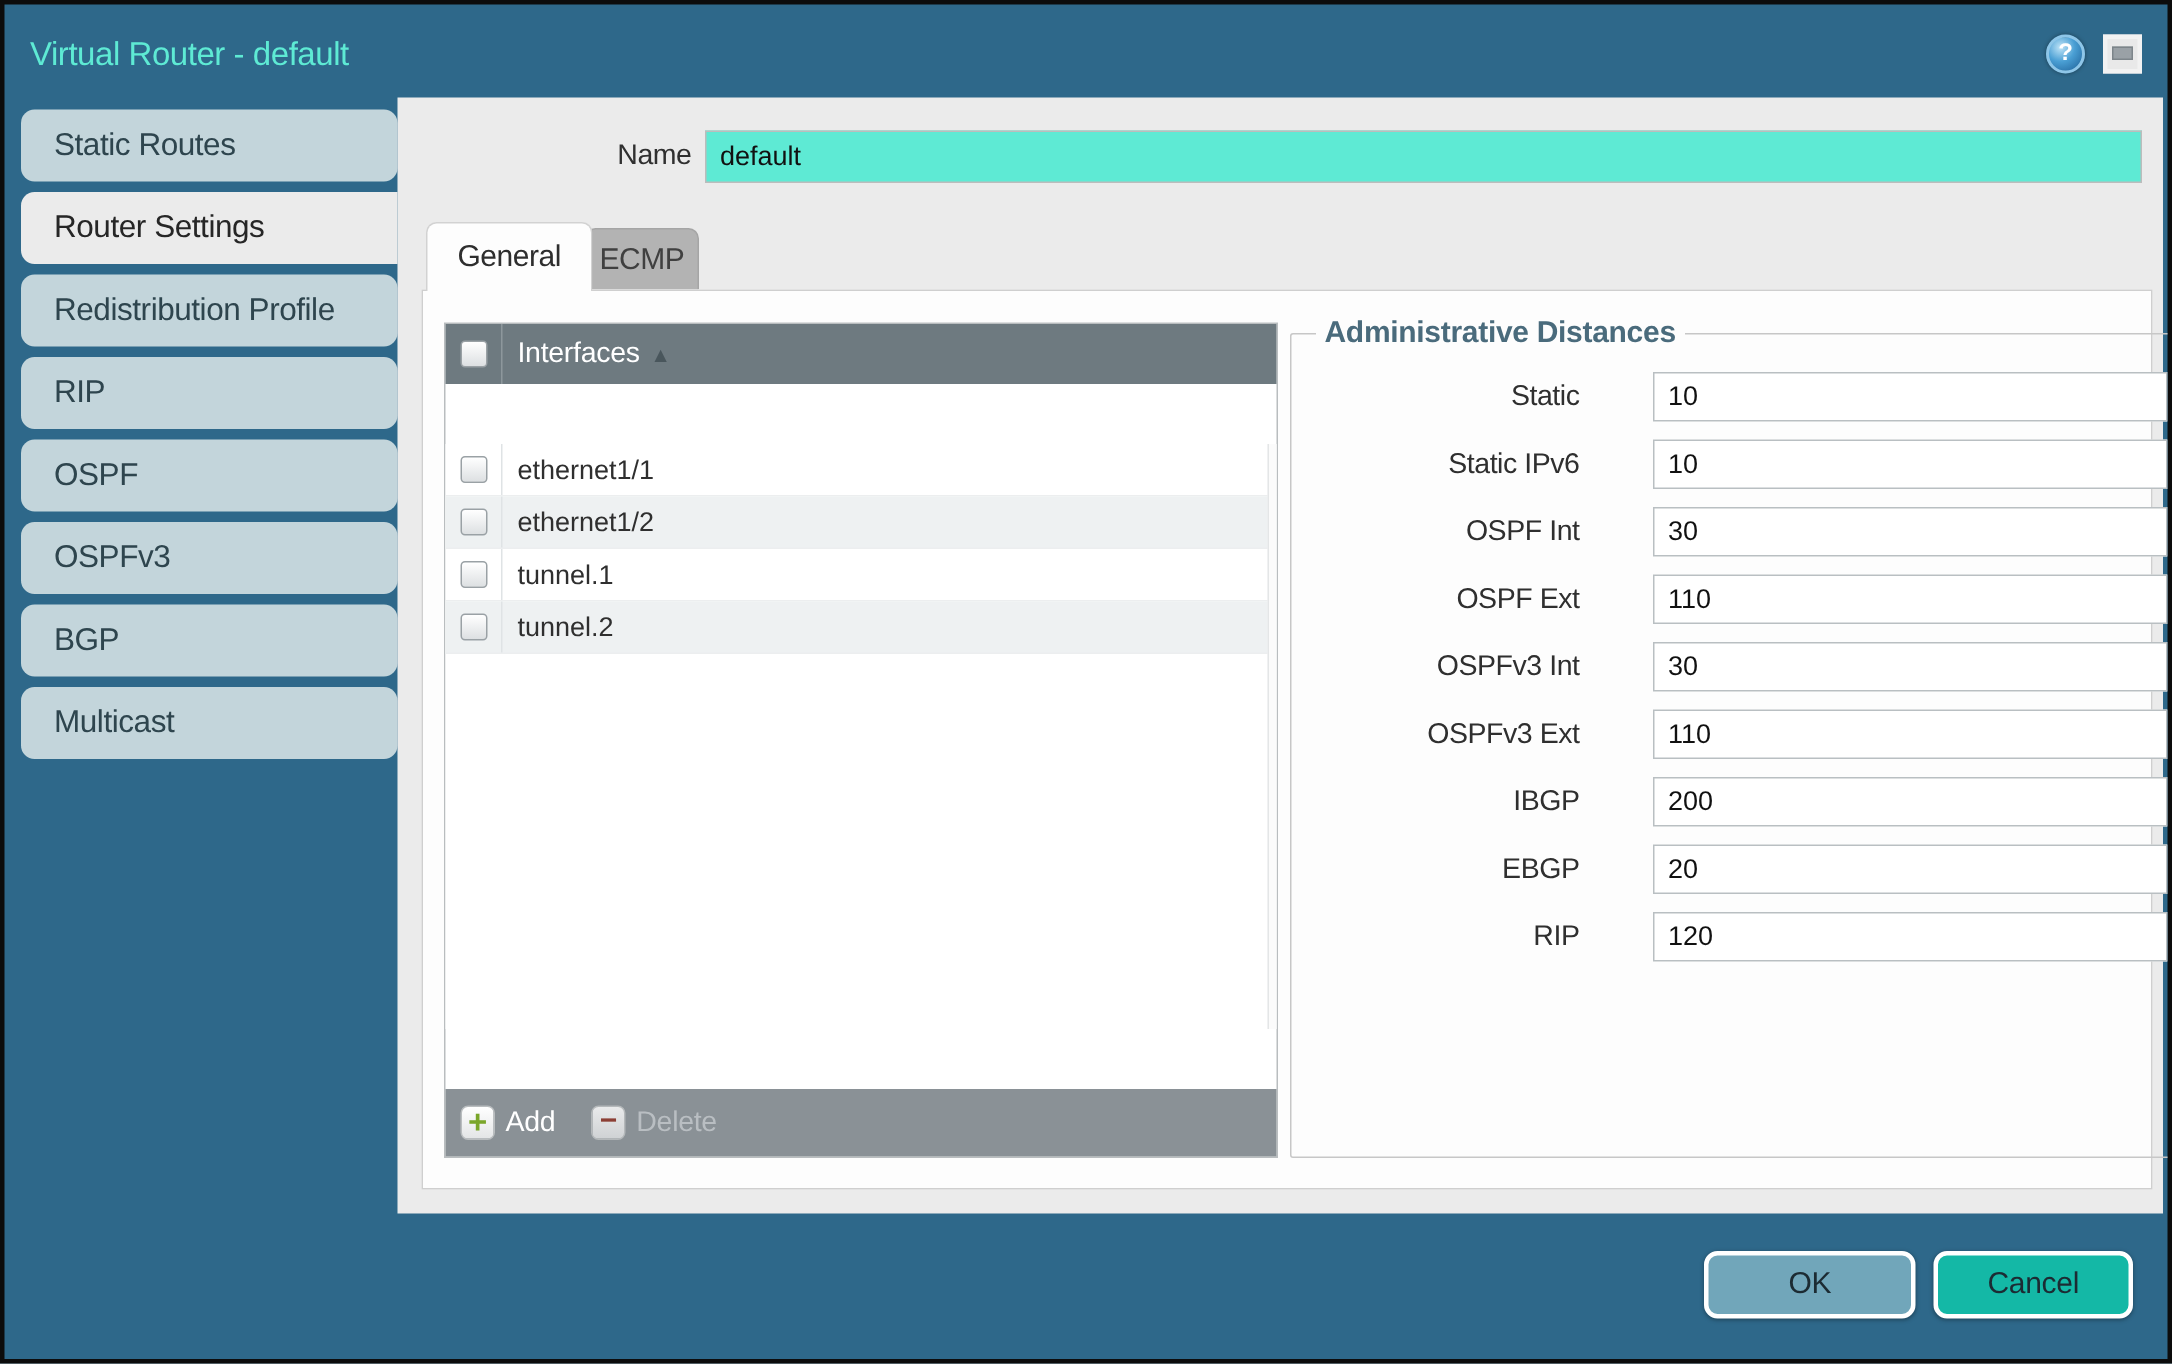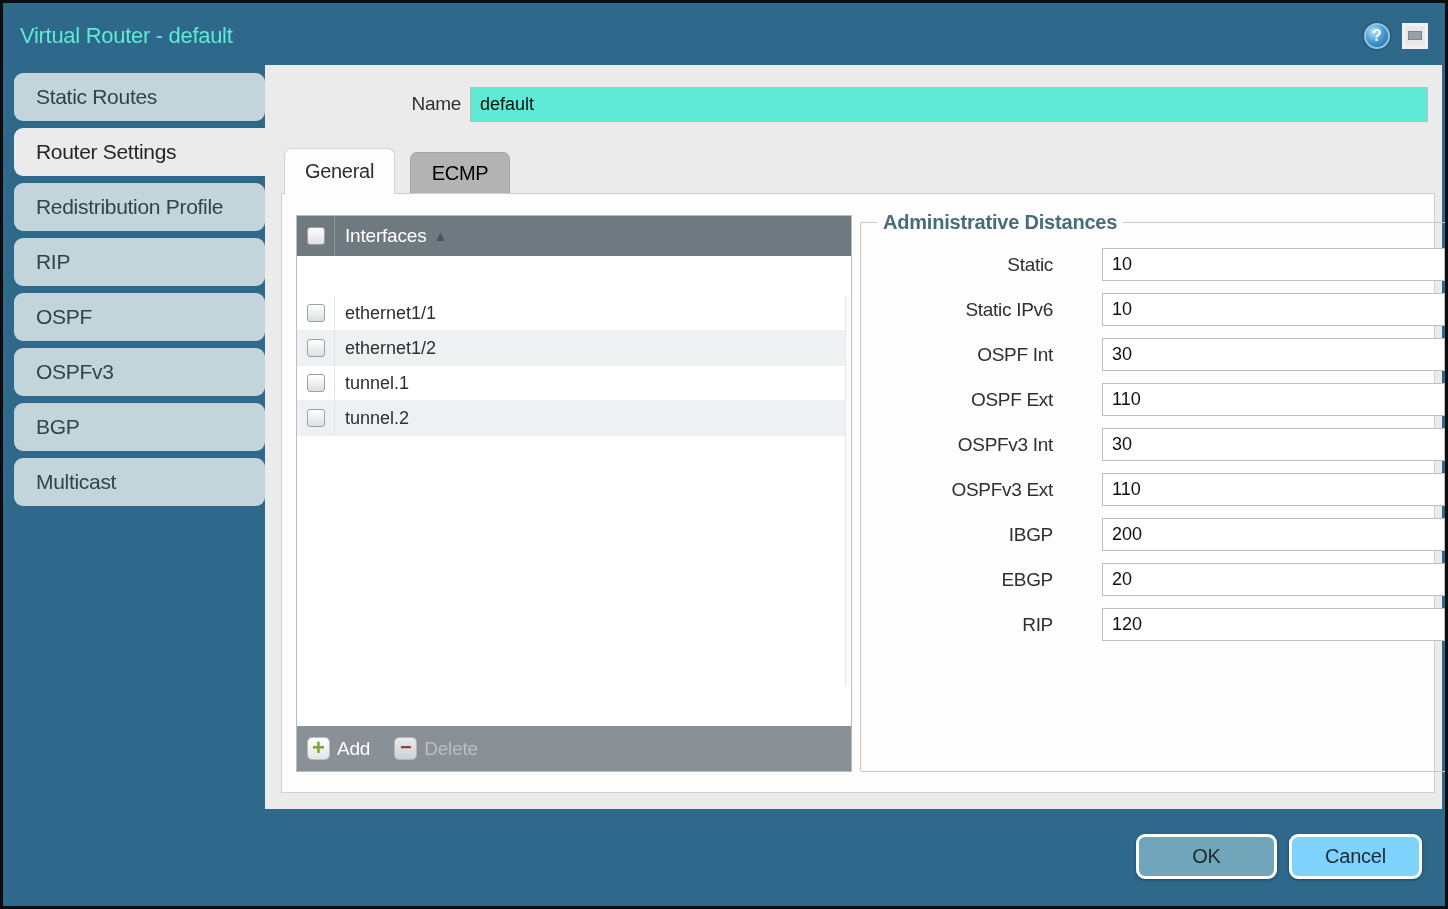--- a/index.html
+++ b/index.html
@@ -59,24 +59,24 @@
     font-family:"Liberation Sans", sans-serif; color:#111;
   }
 
   .tab-general {
     position:absolute; left:19px; top:83px; width:111px; height:46px; z-index:3;
     background:#fdfdfd; border:1px solid #d2d2d2; border-bottom:none;
     border-radius:7px 7px 0 0; display:flex; align-items:center; justify-content:center;
     font-size:20px; color:#2e2e2e; letter-spacing:-0.3px; cursor:pointer;
   }
   .tab-ecmp {
-    position:absolute; left:145px; top:87px; width:100px; height:41px; z-index:1;
+    position:absolute; left:125px; top:87px; width:76px; height:41px; z-index:1;
     background:#b3b3b3; border:1px solid #a5a5a5; border-bottom:none;
     border-radius:7px 7px 0 0; display:flex; align-items:center; justify-content:center;
-    font-size:20px; color:#000000; letter-spacing:-0.3px; cursor:pointer;
+    font-size:20px; color:#404040; letter-spacing:-0.3px; cursor:pointer;
   }
 
   .panel {
     position:absolute; left:16px; top:128px; width:1154px; height:600px; z-index:2;
     background:#fdfdfd; border:1px solid #cfcfcf;
   }
 
   
   .iface-table {
     position:absolute; left:14px; top:21px; width:556px; height:557px;
@@ -131,21 +131,21 @@
 
   
   .dialog-footer { position:absolute; left:3px; right:3px; bottom:3px; height:94px; background:#2e688a; }
   .btn {
     position:absolute; top:25px; height:45px; border:3px solid #ffffff; border-radius:9px;
     font-size:20px; color:#1c2b33; display:flex; align-items:center; justify-content:center;
     cursor:pointer; box-shadow:0 1px 3px rgba(0,0,0,.35); letter-spacing:-0.2px;
     font-family:"Liberation Sans", sans-serif;
   }
   .btn-ok { right:165px; width:141px; background:#71a6ba; }
-  .btn-cancel { right:20px; width:133px; background:#7dd3fc; }
+  .btn-cancel { right:20px; width:133px; background:#14b8a6; }
 </style>
 </head>
 <body>
 
 <div class="dialog">
 
   <div class="titlebar">
     <span class="title">Virtual Router - default</span>
     <div class="titlebar-icons">
       <div class="help-icon">?</div>

